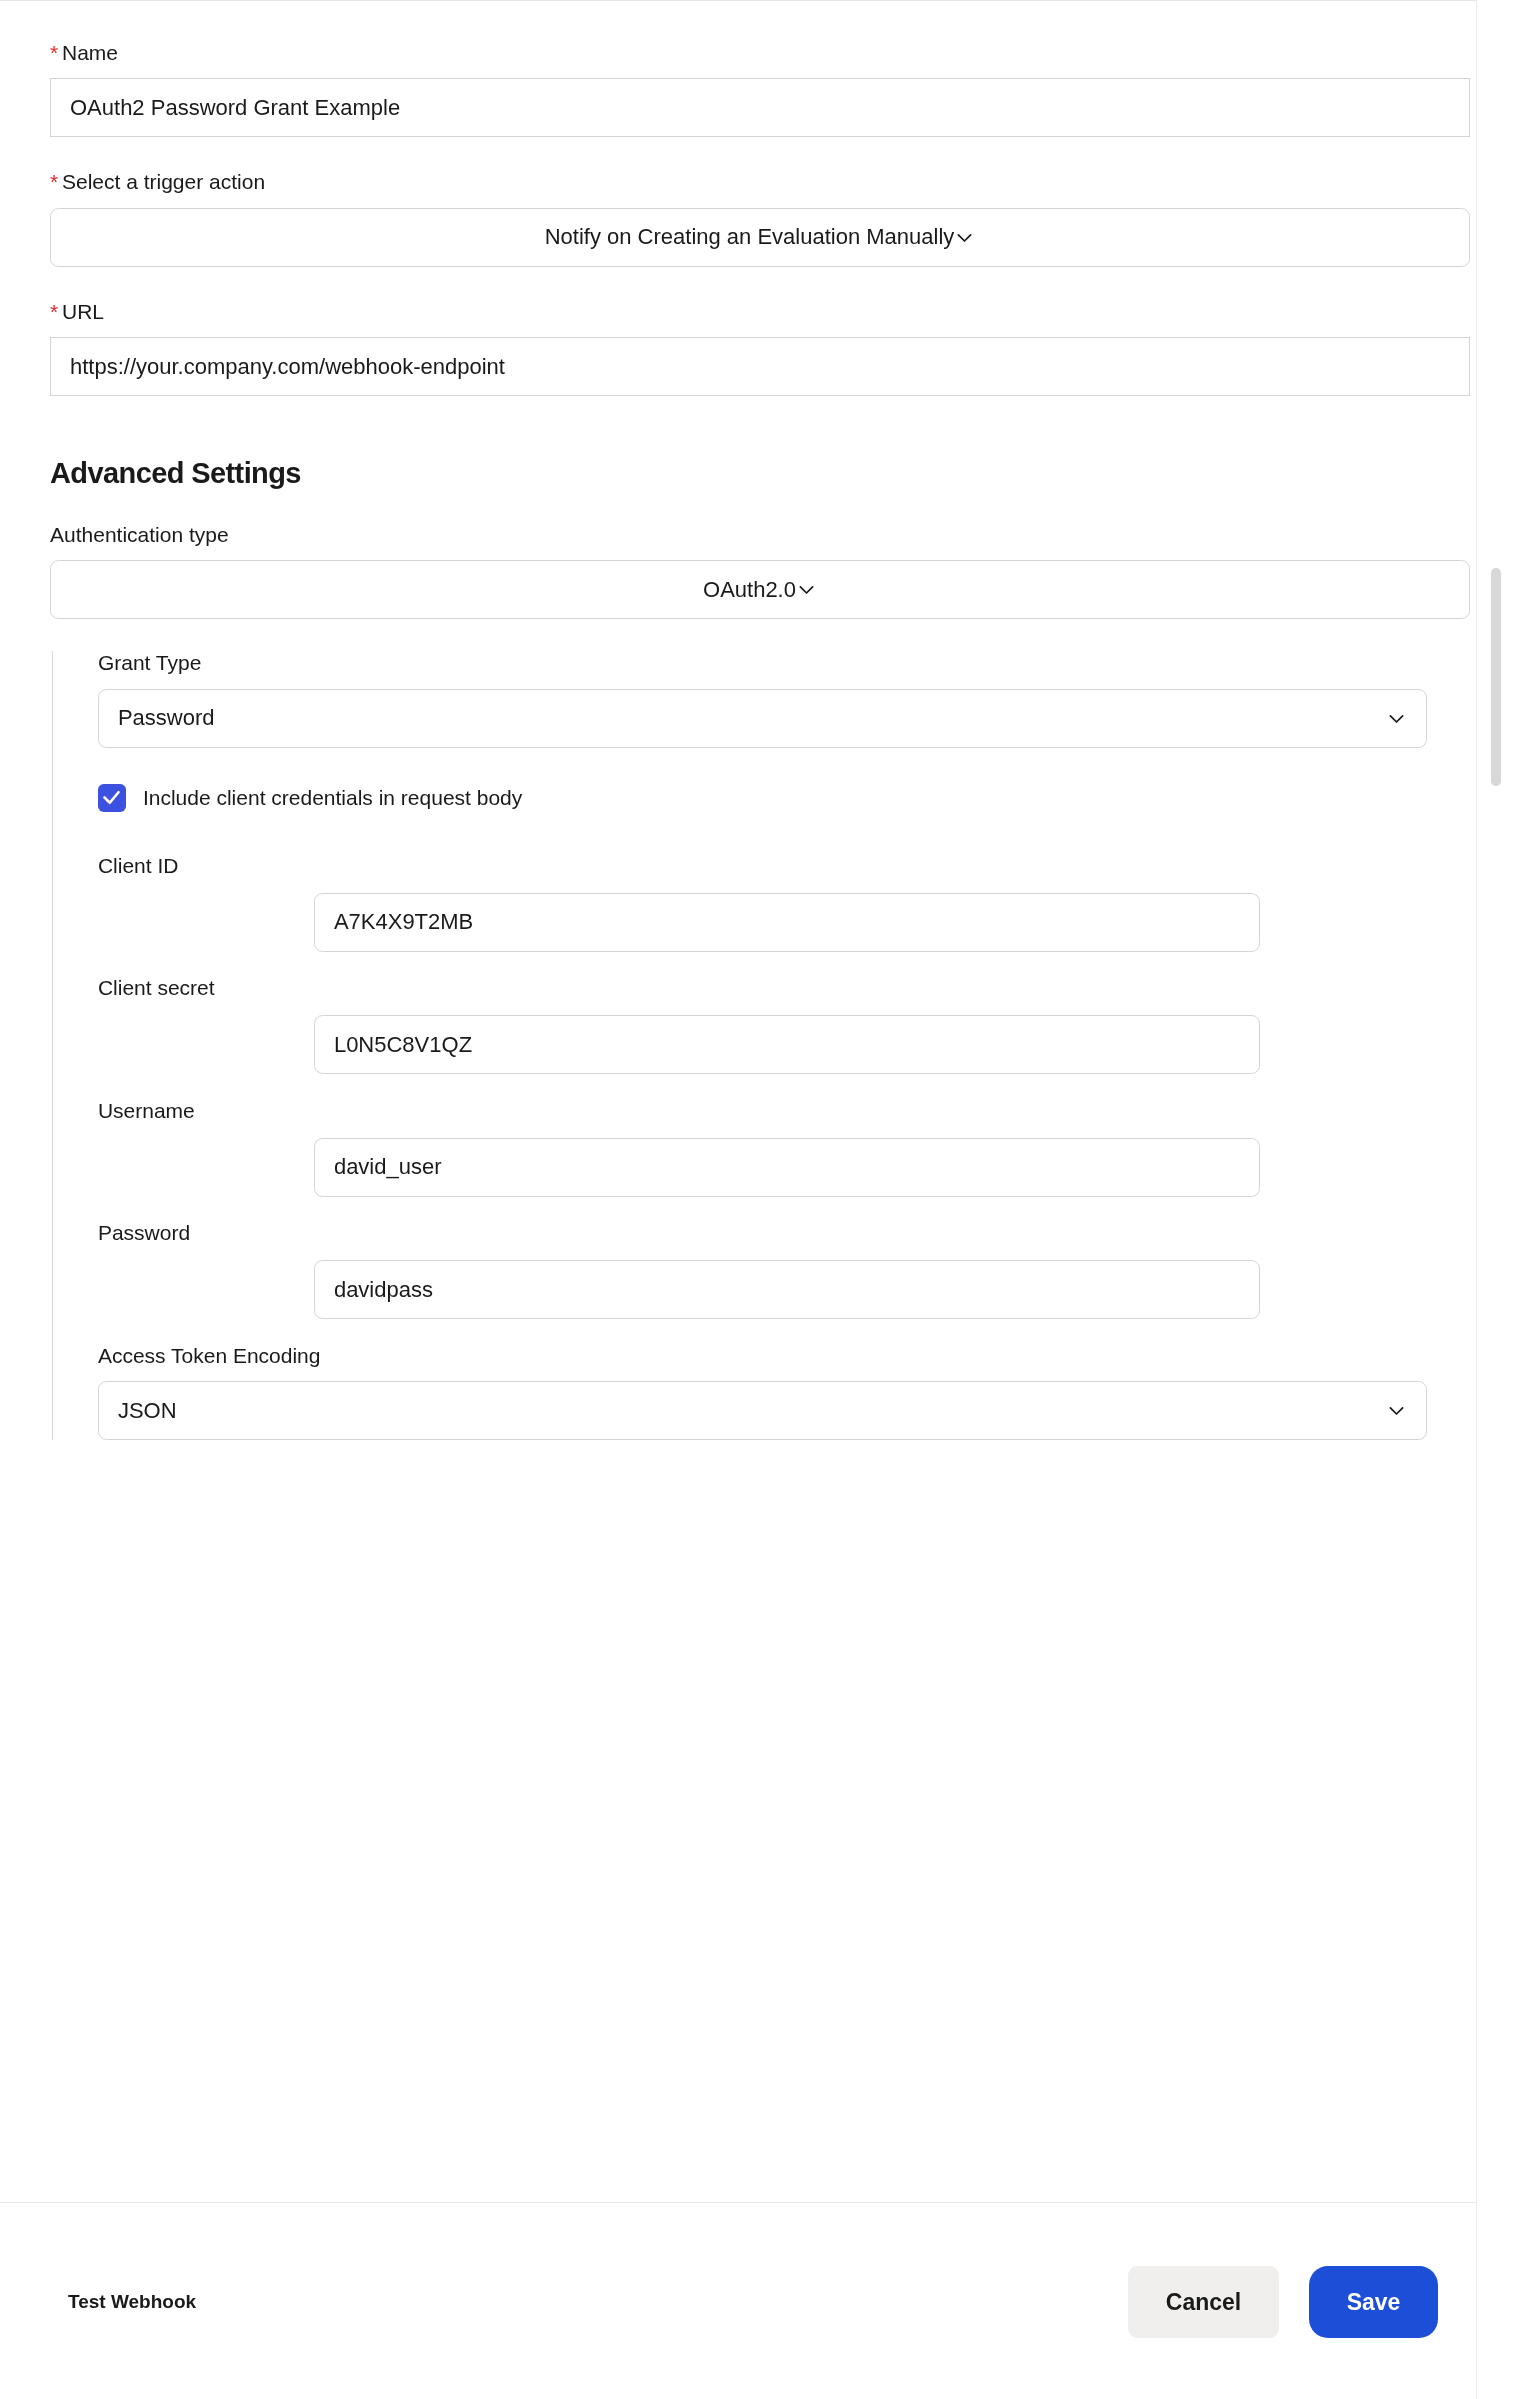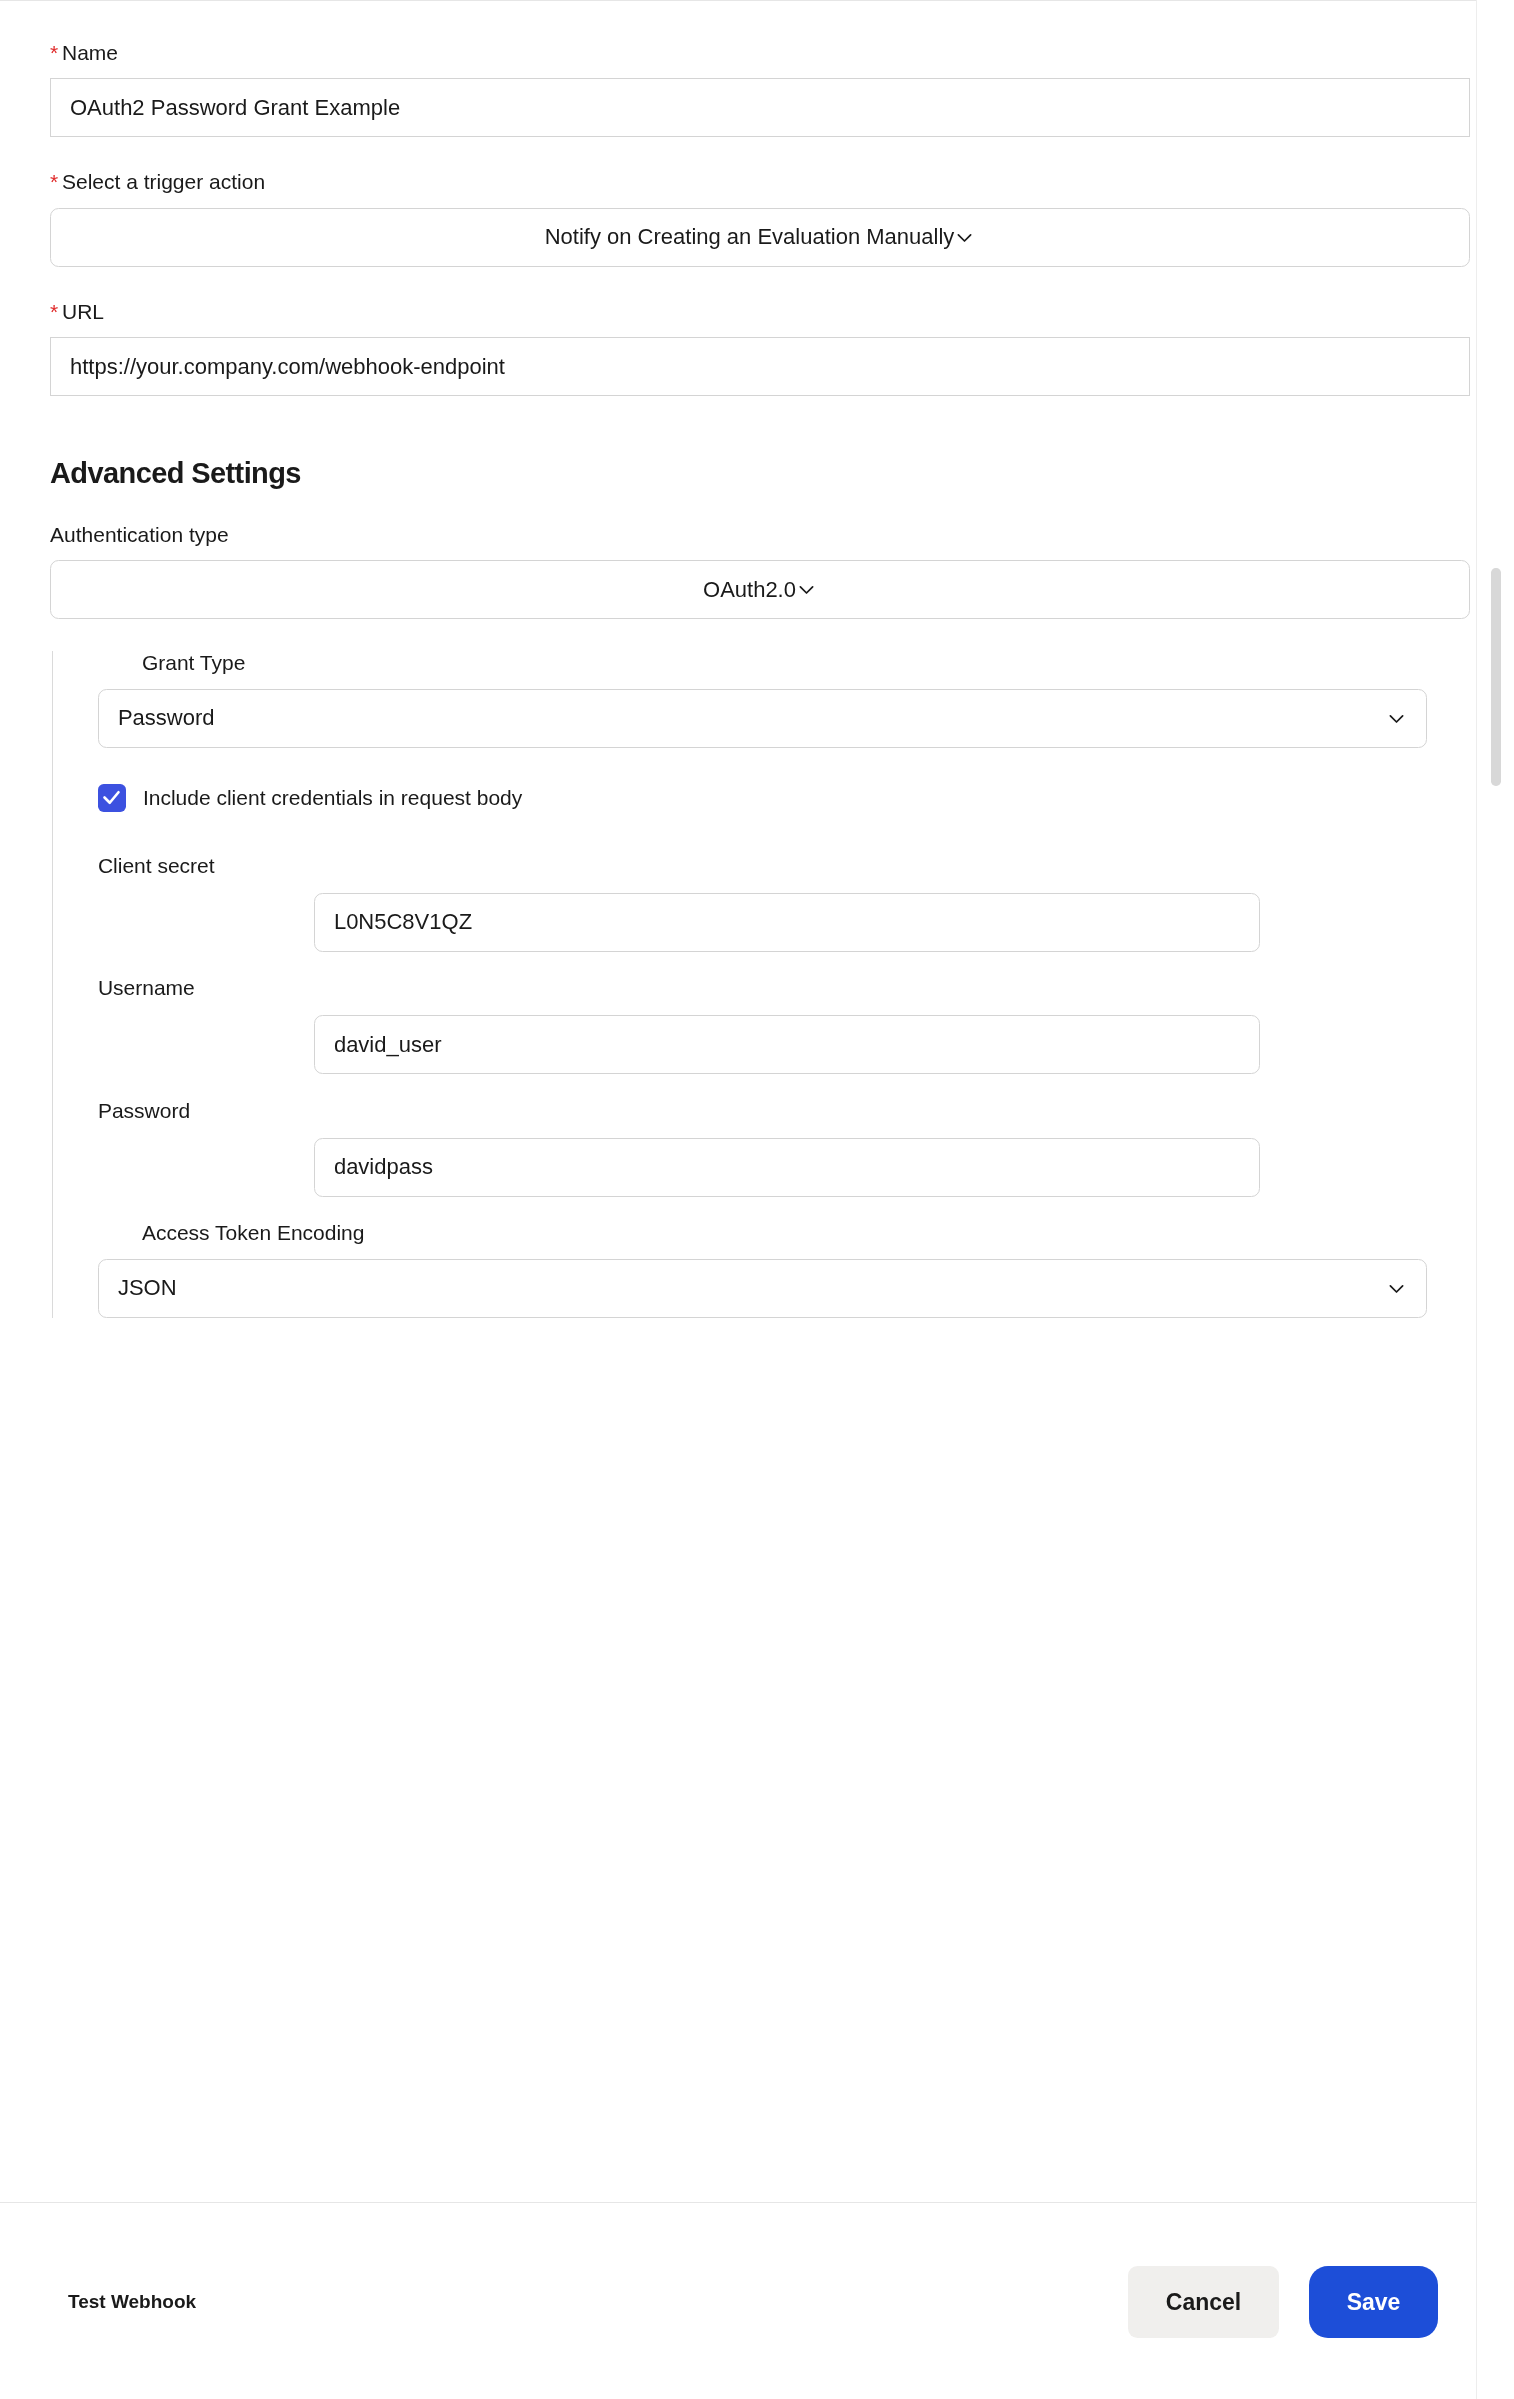--- a/index.html
+++ b/index.html
@@ -101,21 +101,20 @@
     margin-left: 1.9px;
     padding-left: 45px;
     border-left: 1.9px solid #dadada;
   }
 
   .sub-label {
     font-size: 21px;
     color: #1a1a1a;
     margin-bottom: 13.2px;
     display: block;
-    margin-left: 44px;
   }
 
   .sub-select {
     width: 1329px;
     height: 59px;
     border: 0.9px solid #d4d4d4;
     border-radius: 8.5px;
     background: #fff;
     font-size: 22px;
     color: #1a1a1a;
@@ -308,20 +307,26 @@
 
       <div class="checkbox-row">
         <span class="checkbox">
           <svg viewBox="0 0 24 24" width="21" height="21" fill="none" stroke="#ffffff" stroke-width="3" stroke-linecap="round" stroke-linejoin="round">
               <polyline points="4,12 10,18 20,6"></polyline>
             </svg>
         </span>
         <span class="checkbox-label">Include client credentials in request body</span>
       </div>
 
+      <div class="cred-row">
+        <span class="cred-label">Client ID</span>
+        <div class="cred-input-wrap">
+          <div class="cred-input">A7K4X9T2MB</div>
+        </div>
+      </div>
 
 
       <div class="cred-row">
         <span class="cred-label">Client secret</span>
         <div class="cred-input-wrap">
           <div class="cred-input">L0N5C8V1QZ</div>
         </div>
       </div>
 
       <div class="cred-row">

